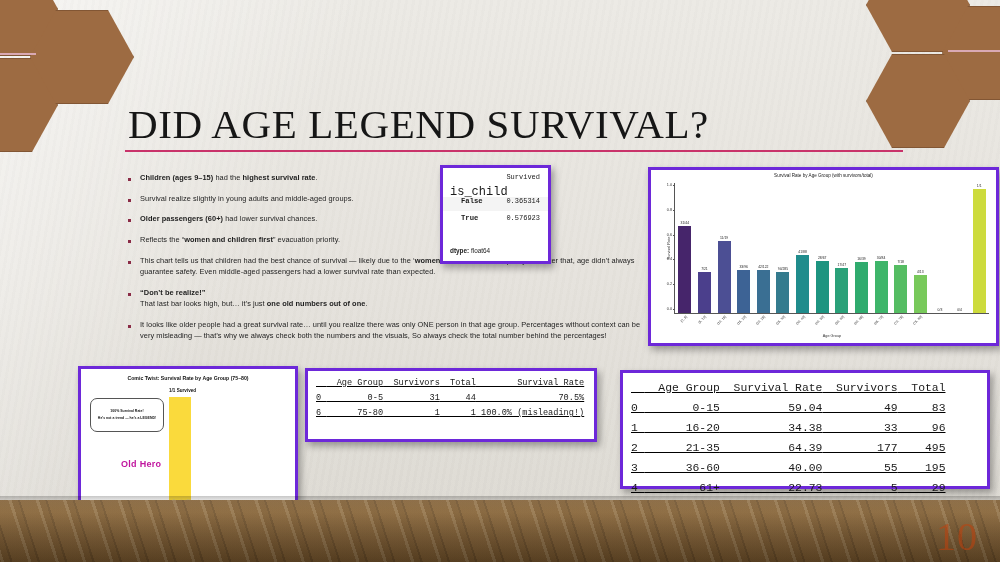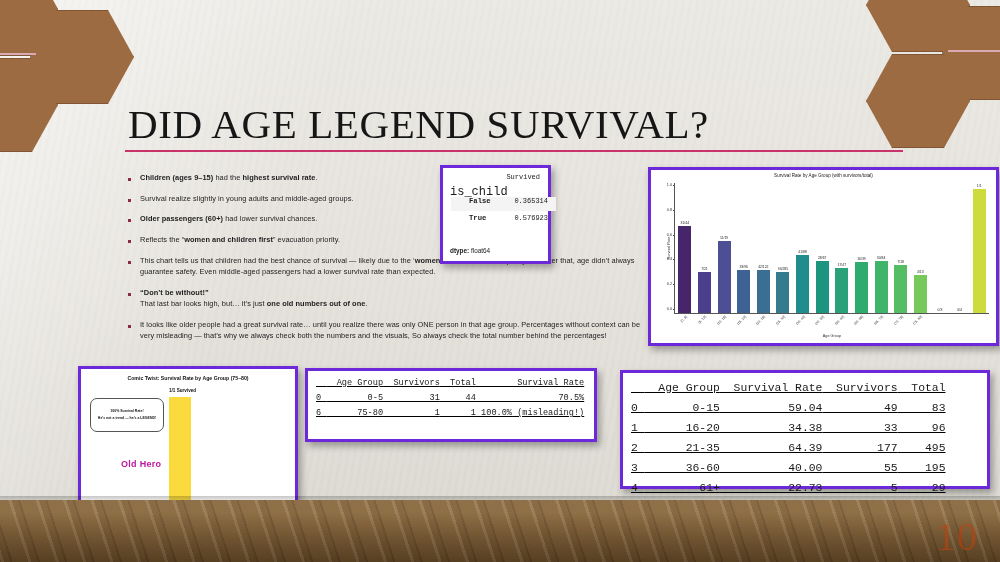--- a/index.html
+++ b/index.html
@@ -93,21 +93,21 @@
   }
 
   
   #series-panel{left:440px;top:165px;width:105px;height:93px;}
   .series-in{
     position:relative;width:100%;height:100%;
     font-family:"Liberation Mono",monospace;font-size:7px;color:#1a1a1a;
   }
   .ser-head{position:absolute;right:8px;top:5px;font-size:7px;}
   .ser-idxname{position:absolute;left:7px;top:17px;font-size:12px;}
-  .ser-row{position:absolute;left:8px;width:100%;height:14px;}
+  .ser-row{position:absolute;left:0;width:100%;height:14px;}
   .ser-row .k{position:absolute;left:18px;font-weight:bold;font-size:7.2px;}
   .ser-row .v{position:absolute;right:8px;font-size:7px;}
   .ser-row.alt{background:#f4f4f4;}
   .ser-dtype{position:absolute;left:7px;bottom:7px;font-family:"Liberation Sans",sans-serif;font-size:6.4px;}
   .ser-dtype b{font-weight:bold;}
 
   
   #chart-panel{left:648px;top:167px;width:345px;height:173px;}
   .chart-in{position:relative;width:100%;height:100%;background:#fff;}
   .chart-title{
@@ -228,21 +228,21 @@
     <div class="bullet">
       <span class="bdot"></span>
       <span class="btext">Reflects the “<b>women and children first</b>” evacuation priority.</span>
     </div>
     <div class="bullet">
       <span class="bdot"></span>
       <span class="btext">This chart tells us that children had the best chance of survival — likely due to the ‘<b>women and children first</b>’ policy. But after that, age didn’t always guarantee safety. Even middle-aged passengers had a lower survival rate than expected.</span>
     </div>
     <div class="bullet">
       <span class="bdot"></span>
-      <span class="btext"><b>“Don’t be without!”</b><br>That last bar looks high, but… it’s just <b>one old numbers out of one</b>.</span>
+      <span class="btext"><b>“Don’t be realize!”</b><br>That last bar looks high, but… it’s just <b>one old numbers out of one</b>.</span>
     </div>
     <div class="bullet">
       <span class="bdot"></span>
       <span class="btext">It looks like older people had a great survival rate… until you realize there was only ONE person in that age group. Percentages without context can be very misleading — that’s why we always check both the numbers and the visuals, So always check the total number behind the percentages!</span>
     </div>
   </div>
 
   <div class="panel" id="series-panel">
     <div class="series-in">
       <div class="ser-head">Survived</div>

